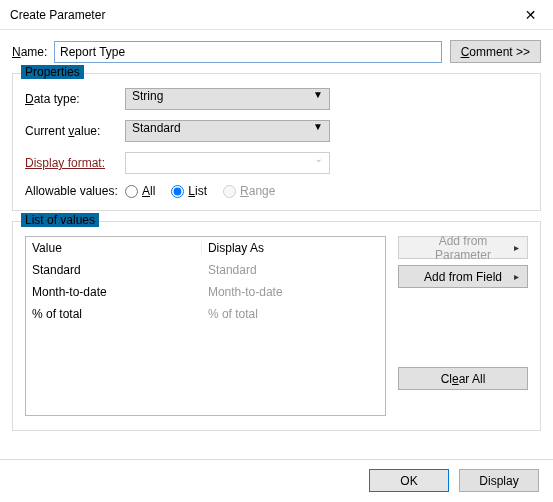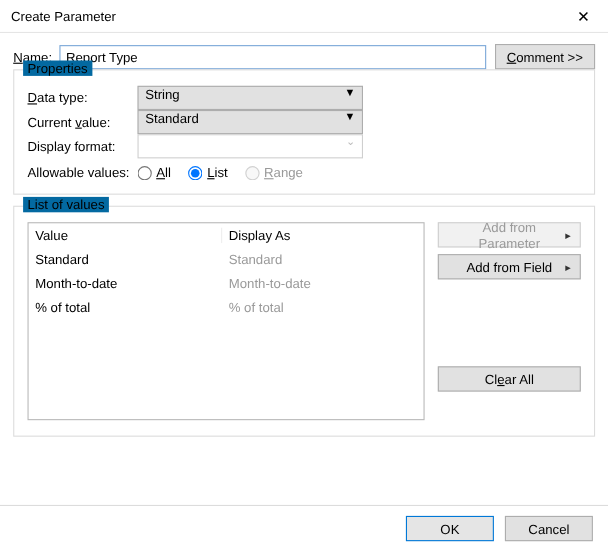--- a/index.html
+++ b/index.html
@@ -21,23 +21,23 @@
     padding: 0 0 0 10px;
     border-bottom: 1px solid #e5e5e5;
   }
   .titlebar .title { font-size: 12px; }
   .closebtn {
     width: 45px; height: 30px;
     display:flex; align-items:center; justify-content:center;
     font-size: 14px;
   }
   .content { padding: 10px 12px 8px 12px; }
-  .row { display:flex; align-items:center; }
+  .row { display:flex; align-items:center; margin-bottom:10px; }
   .label { width: 100px; color:#000; }
-  .label.disabled { color:#000000; }
+  .label.disabled { color:#7f1d1d;text-decoration:underline; }
   .textinput {
     flex:1; height:22px; border:1px solid #7aa7d8; padding:2px 5px;
     font: inherit; outline:none;
   }
   .btn {
     height:23px; padding:0 14px; border:1px solid #adadad;
     background:#e1e1e1; font:inherit; cursor:default;
     display:inline-flex; align-items:center; justify-content:center;
   }
   .btn.small { padding:0 10px; }
@@ -192,14 +192,14 @@
       </div>
     </div>
   </div>
 
 </div>
 
 <div class="hr"></div>
 
 <div class="footer">
   <button class="btn primary">OK</button>
-  <button class="btn">Cancel</button>
+  <button class="btn">Display</button>
 </div>
 
 </body></html>

